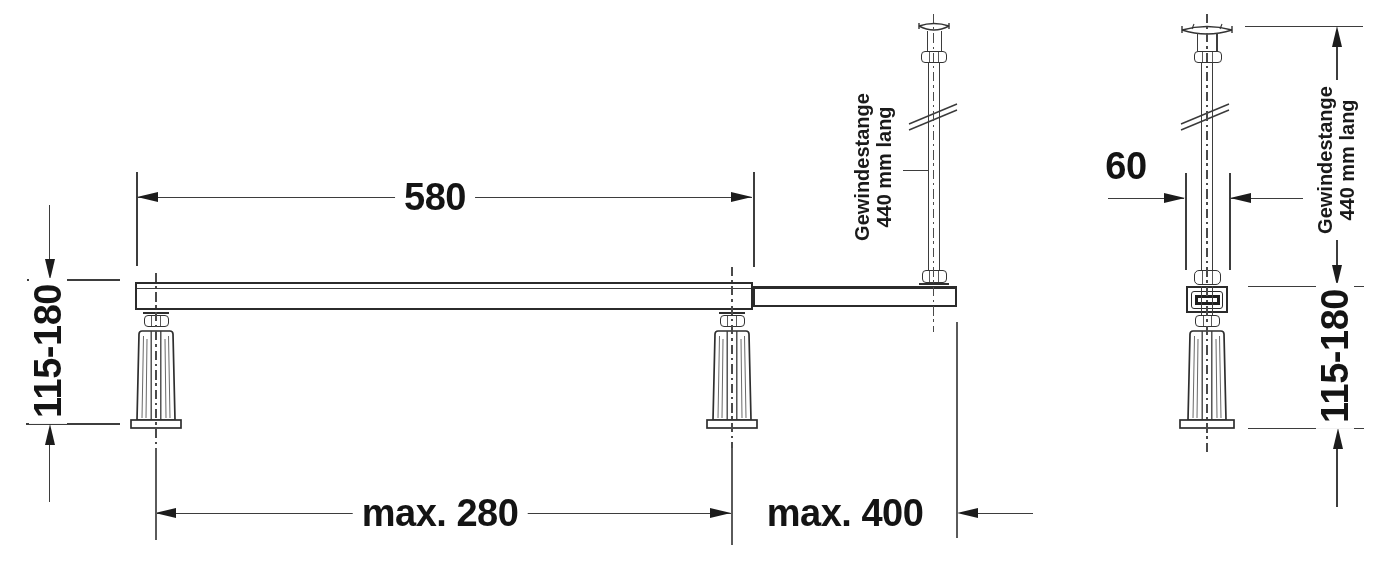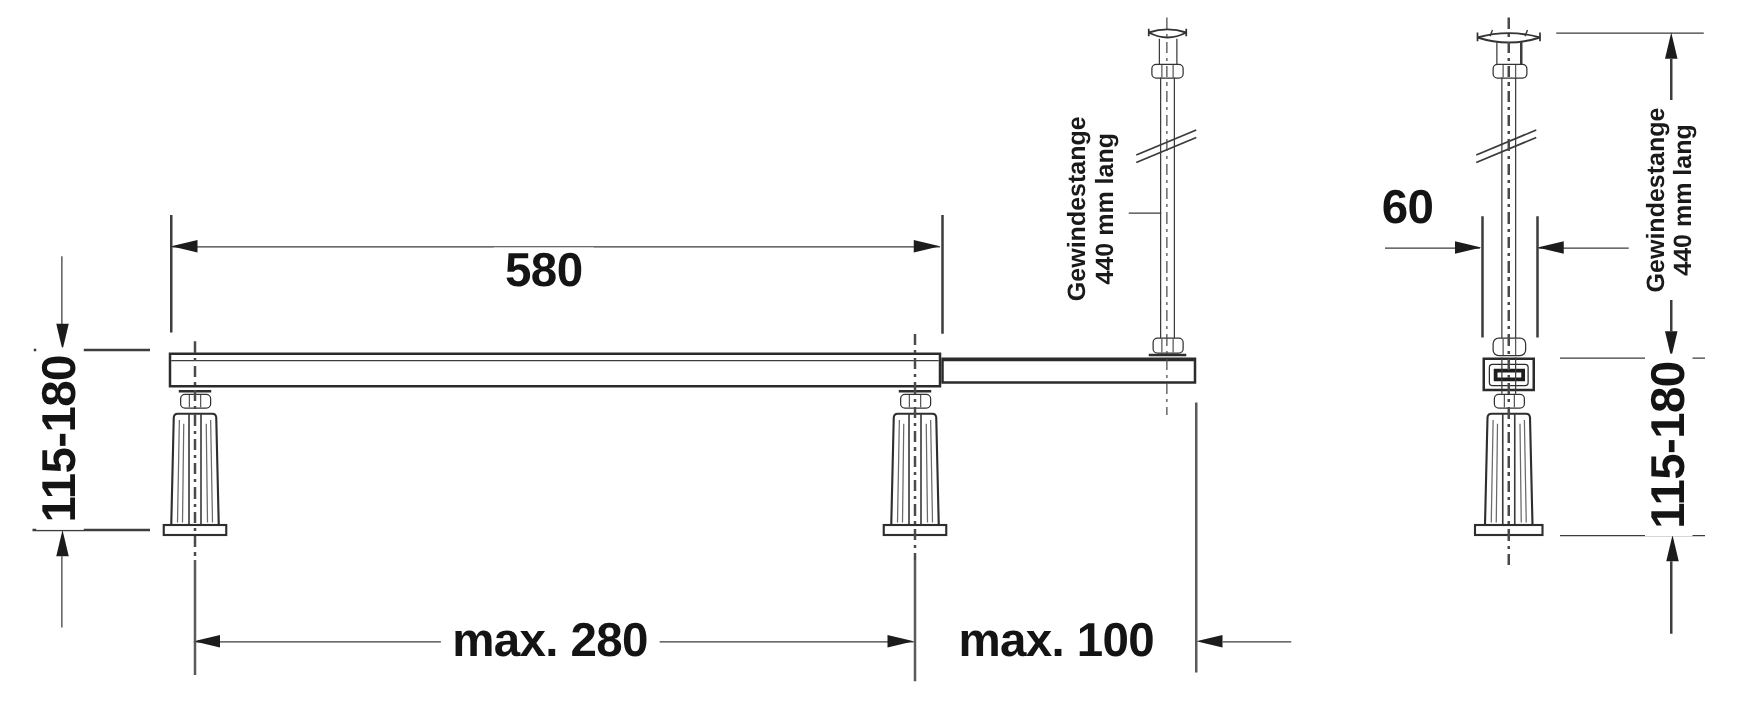--- a/index.html
+++ b/index.html
@@ -136,24 +136,24 @@
     <div class="hl" style="left:903px; top:169.5px; width:26px;"></div>
     <div class="small" style="left:873px; top:167px;">
       <span>Gewindestange</span><br>
       <span>440 mm lang</span>
     </div>
 
     <div class="cl" style="left:155.4px; top:273px; height:175px;"></div>
     <div class="cl" style="left:731.4px; top:267px; height:181px;"></div>
     <div class="cl" style="left:932.8px; top:14px; height:318px;"></div>
 
-    <div class="num" style="left:435px; top:197px;margin-top:20px;">580</div>
+    <div class="num" style="left:435px; top:197px;">580</div>
     <div class="num rot" style="left:48px; top:351px;">115-180</div>
     <div class="num" style="left:440px; top:513px;">max. 280</div>
-    <div class="num" style="left:845px; top:513px;">max. 100</div>
+    <div class="num" style="left:845px; top:513px;">max. 400</div>
   </div>
 
   <div>
 
     <div>
       <div class="vl" style="left:1185.4px; top:173px; height:97px;"></div>
       <div class="vl" style="left:1229.4px; top:173px; height:97px;"></div>
       <div class="hl" style="left:1108px; top:197.5px; width:76px;"></div>
       <div class="arr r" style="left:1164px; top:193px;"></div>
       <div class="hl" style="left:1231px; top:197.5px; width:72px;"></div>

